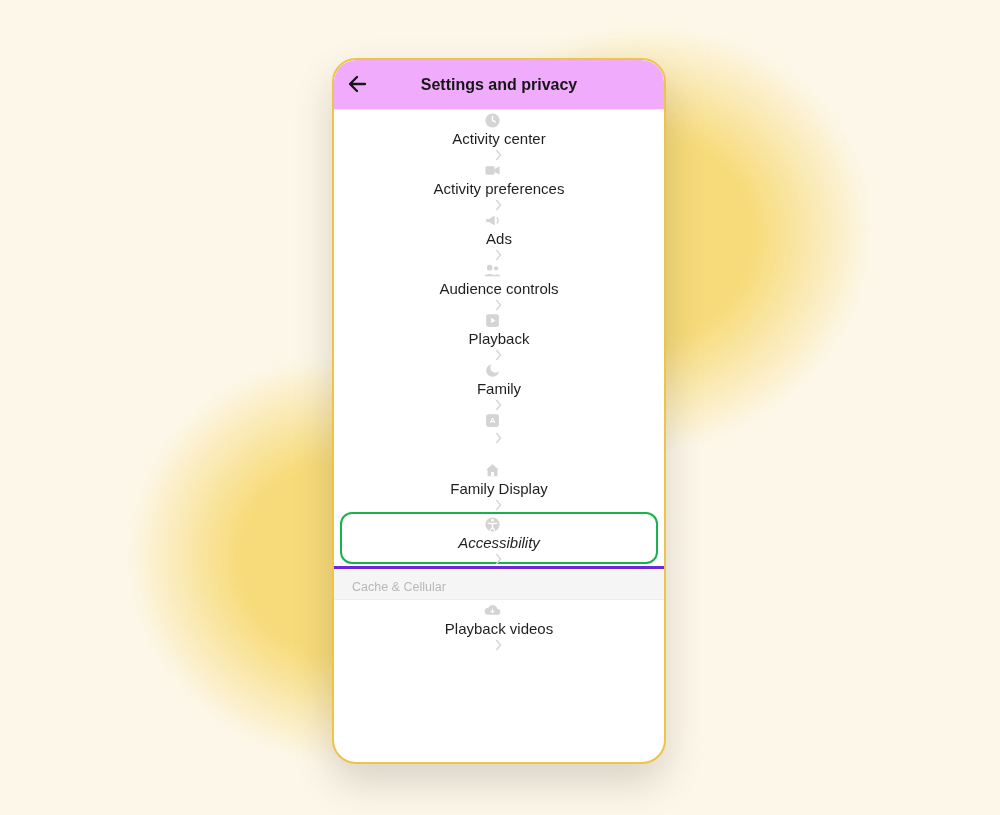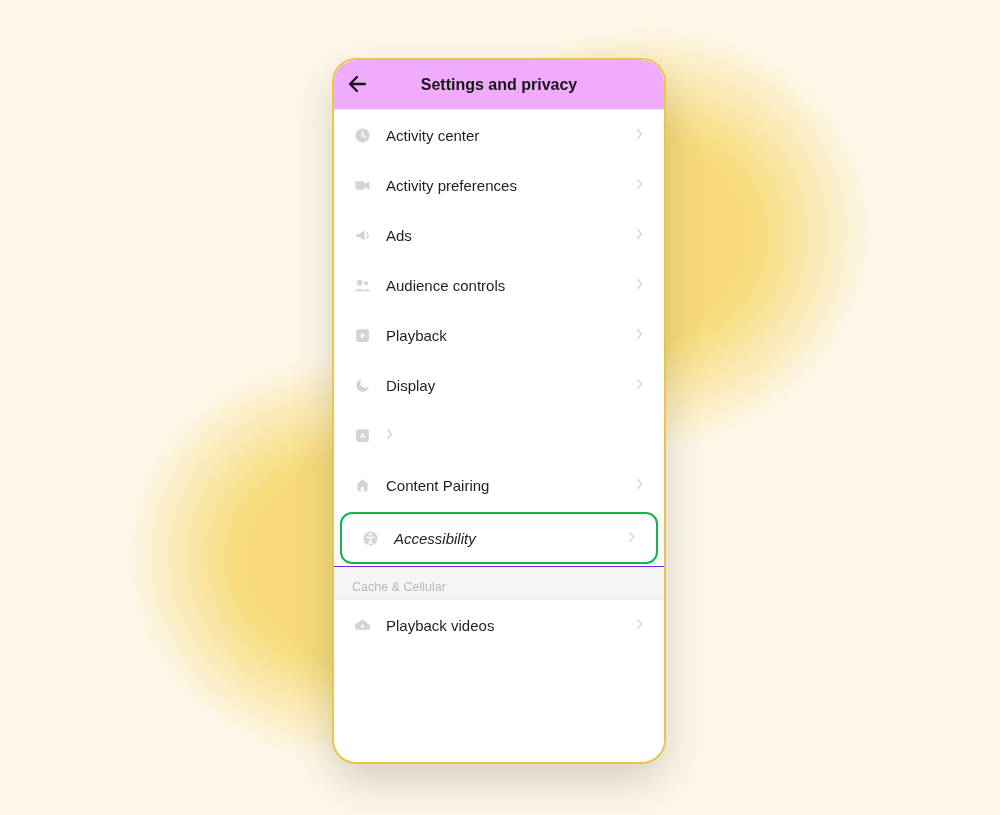--- a/index.html
+++ b/index.html
@@ -71,20 +71,21 @@
     }
     .list {
       background: #fff;
     }
     .row {
       display: flex;
       align-items: center;
       height: 50px;
       padding: 0 18px;
       cursor: pointer;
+      flex-direction: column;
     }
     .icon-slot {
       width: 20px;
       height: 20px;
       margin-right: 14px;
       flex: 0 0 20px;
       display: flex;
       align-items: center;
       justify-content: center;
     }
@@ -101,21 +102,21 @@
     .highlight {
       border: 2.5px solid #17b24a;
       border-radius: 12px;
       margin: 2px 6px;
       height: 52px;
       font-style: italic;
     }
     .section-gap {
       height: 34px;
       background: #f5f5f5;
-      border-top: 1px solid #6d28d9;
+      border-top: 3px solid #6d28d9;
       border-bottom: 1px solid #ededed;
       display: flex;
       align-items: flex-end;
       padding: 0 18px 5px;
       font-size: 12.5px;
       color: #b8b8b8;
       font-weight: 500;
     }
   </style>
 </head>
@@ -211,21 +212,21 @@
           </svg>
       </span>
     </div>
 
     <div class="row">
       <span class="icon-slot">
         <svg viewBox="0 0 24 24" width="17" height="17">
             <path d="M21 13A9 9 0 1111 3a7 7 0 0010 10z" fill="#d4d4d4"></path>
           </svg>
       </span>
-      <span class="label">Display</span>
+      <span class="label">Family</span>
       <span class="chev">
         <svg viewBox="0 0 10 16" width="8" height="12">
             <path d="M2 2l5 6-5 6" stroke="#d6d6d6" stroke-width="2" fill="none" stroke-linecap="round"></path>
           </svg>
       </span>
     </div>
 
     <div class="row">
       <span class="icon-slot">
         <svg viewBox="0 0 24 24" width="17" height="17">
@@ -241,21 +242,21 @@
     </div>
 
 
     <div class="row">
       <span class="icon-slot">
         <svg viewBox="0 0 24 24" width="17" height="17">
             <path d="M12 3l9 8h-2v9H5v-9H3z" fill="#d4d4d4"></path>
             <rect x="10" y="14" width="4" height="6" fill="#fff"></rect>
           </svg>
       </span>
-      <span class="label">Content Pairing</span>
+      <span class="label">Family Display</span>
       <span class="chev">
         <svg viewBox="0 0 10 16" width="8" height="12">
             <path d="M2 2l5 6-5 6" stroke="#d6d6d6" stroke-width="2" fill="none" stroke-linecap="round"></path>
           </svg>
       </span>
     </div>
 
     <div class="row highlight">
       <span class="icon-slot">
         <svg viewBox="0 0 24 24" width="17" height="17">

